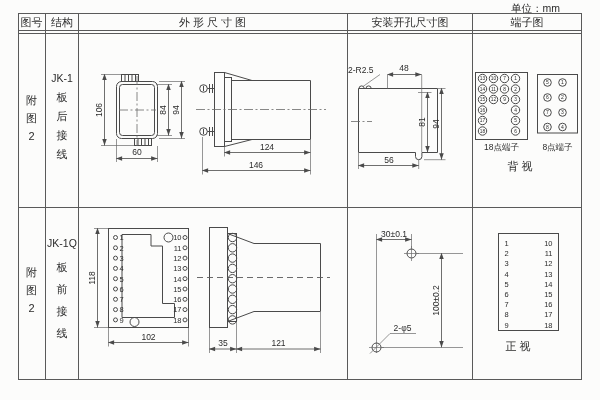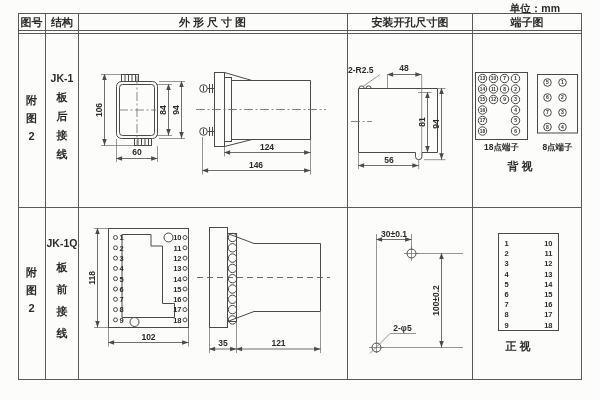--- a/index.html
+++ b/index.html
@@ -1,17 +1,17 @@
 <!DOCTYPE html>
 <html><head>
 <meta charset="utf-8">
 <style>
   html,body{margin:0;padding:0;background:#e8e8e8;}
   .page{position:relative;width:600px;height:400px;background:#fcfcfb;overflow:hidden;
-        font-family:"Liberation Sans",sans-serif;font-weight:bold;}
+        font-family:"Liberation Sans",sans-serif;}
   svg{position:absolute;left:0;top:0;}
   .ln{stroke:#4a4a4a;stroke-width:1;fill:none;}
   .grid{stroke:#5a5a5a;stroke-width:1;fill:none;}
   .cl{stroke:#6a6a6a;stroke-width:0.8;fill:none;stroke-dasharray:9 2.5 2 2.5;}
   .dash{stroke:#5a5a5a;stroke-width:0.9;fill:none;stroke-dasharray:6 4;}
   .dim{stroke:#4a4a4a;stroke-width:0.8;fill:none;}
   .ext{stroke:#6a6a6a;stroke-width:0.7;fill:none;}
   text{fill:#2b2b2b;}
   .dtxt{font-size:8.5px;text-anchor:middle;}
   .cjk{font-size:11px;text-anchor:middle;}

